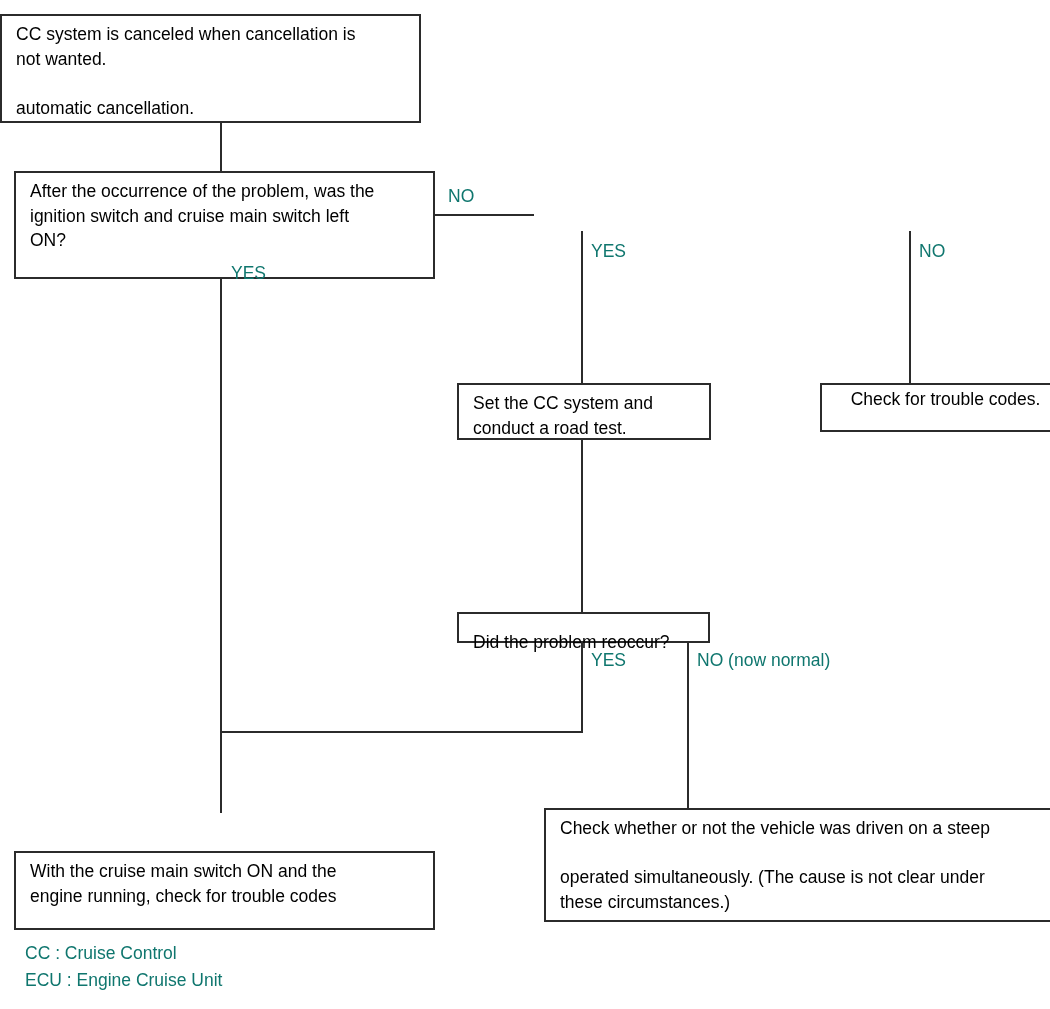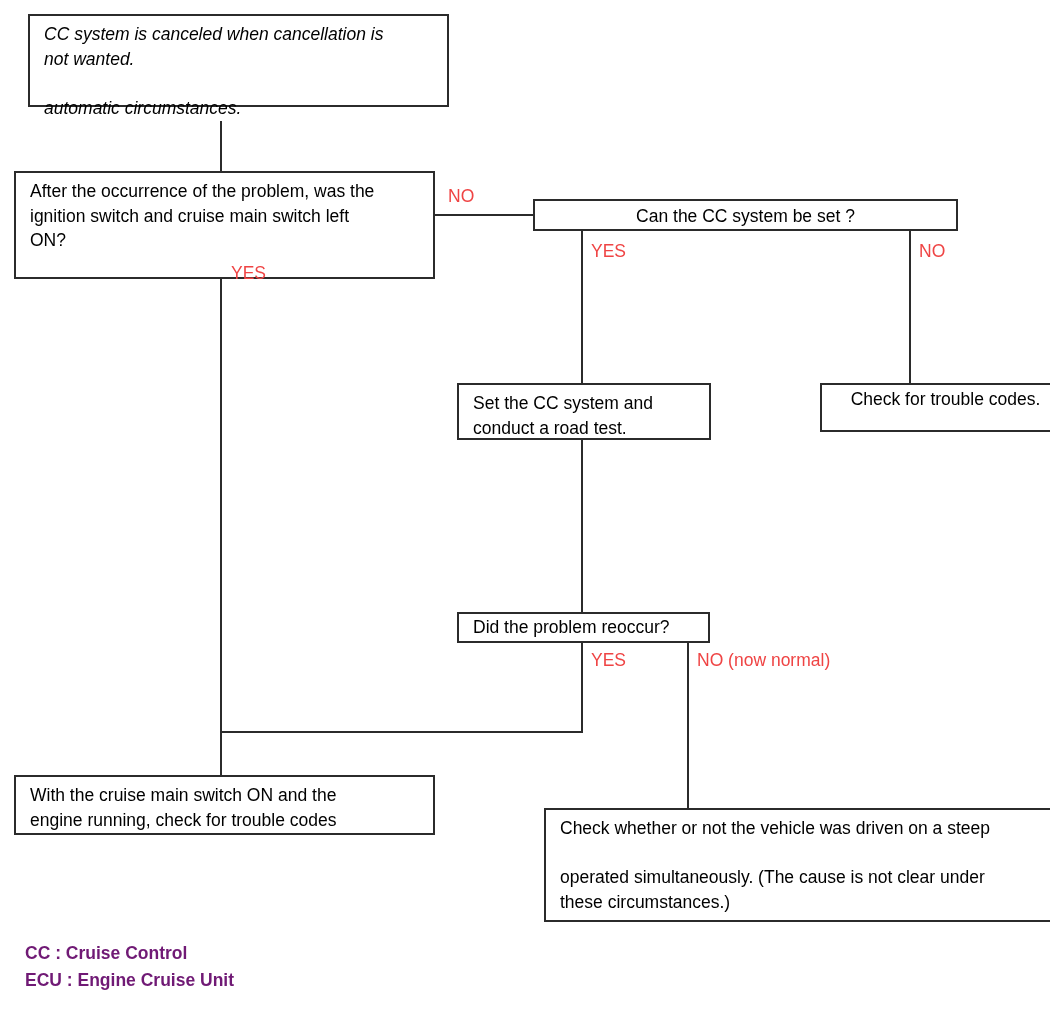--- a/index.html
+++ b/index.html
@@ -38,32 +38,31 @@
     position: absolute;
     background: #2b2b2b;
     z-index: 1;
   }
   .edge.v { width: 2px; }
   .edge.h { height: 2px; }
   .edge-label {
     position: absolute;
     font-size: 17.5px;
     line-height: 20px;
-    color: #ef4444;
+    color: #0f766e;
     white-space: nowrap;
     z-index: 4;
     text-align: center;
   }
   .legend {
     position: absolute;
     font-size: 17.5px;
     line-height: 26px;
-    color: #701a75;
+    color: #0f766e;
     white-space: nowrap;
-    font-weight: bold;
   }
 </style>
 </head>
 <body>
 
 <div id="flow-root">
 
   <div class="edge v" style="left:220px; top:121px; height:50px;"></div>
 
   <div class="edge h" style="left:435px; top:214px; width:99px;"></div>
@@ -74,51 +73,48 @@
 
   <div class="edge v" style="left:909px; top:231px; height:153px;"></div>
 
   <div class="edge v" style="left:581px; top:438px; height:176px;"></div>
 
   <div class="edge v" style="left:581px; top:640px; height:93px;"></div>
   <div class="edge h" style="left:220px; top:731px; width:363px;"></div>
 
   <div class="edge v" style="left:687px; top:640px; height:170px;"></div>
 
-  <div class="node" style="left:28px; top:14px; width:421px; height:93px;font-style:italic;">
+  <div class="node" style="left:0; top:14px; width:421px; height:109px;">
     <span>CC system is canceled when cancellation is</span><br>
     <span>not wanted.</span><br>
     <br>
-    <span>automatic circumstances.</span>
+    <span>automatic cancellation.</span>
   </div>
 
   <div class="node" style="left:14px; top:171px; width:421px; height:108px;">
     <span>After the occurrence of the problem, was the</span><br>
     <span>ignition switch and cruise main switch left</span><br>
     <span>ON?</span>
   </div>
 
-  <div class="node center" style="left:533px; top:199px; width:425px; height:32px; padding-top:3px;">
-    <span>Can the CC system be set ?</span>
-  </div>
 
   <div class="node" style="left:457px; top:383px; width:254px; height:57px;">
     <span>Set the CC system and</span><br>
     <span>conduct a road test.</span>
   </div>
 
   <div class="node center" style="left:820px; top:383px; width:251px; height:49px; padding-top:2px;">
     <span>Check for trouble codes.</span>
   </div>
 
-  <div class="node" style="left:457px; top:612px; width:253px; height:31px; padding-top:1px;">
+  <div class="node" style="left:457px; top:612px; width:253px; height:31px; padding-top:16px;">
     <span>Did the problem reoccur?</span>
   </div>
 
-  <div class="node" style="left:14px; top:775px; width:421px; height:60px;">
+  <div class="node" style="left:14px; top:851px; width:421px; height:79px;">
     <span>With the cruise main switch ON and the</span><br>
     <span>engine running, check for trouble codes</span>
   </div>
 
   <div class="node" style="left:516px; top:808px; width:521px; height:114px;margin-left:28px;">
     <span>Check whether or not the vehicle was driven on a steep</span><br>
     <br>
     <span>operated simultaneously. (The cause is not clear under</span><br>
     <span>these circumstances.)</span>
   </div>

